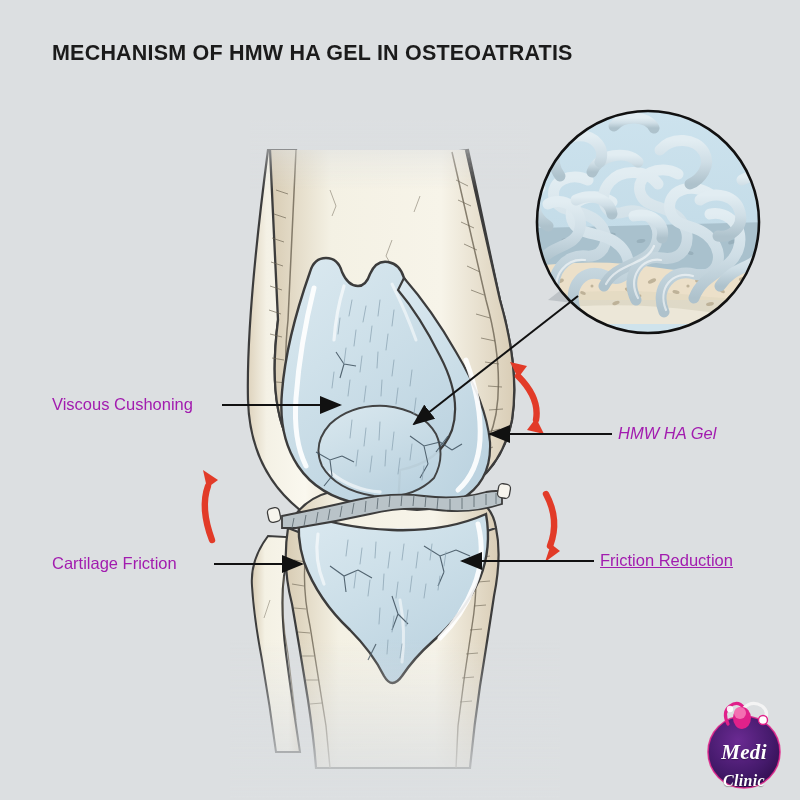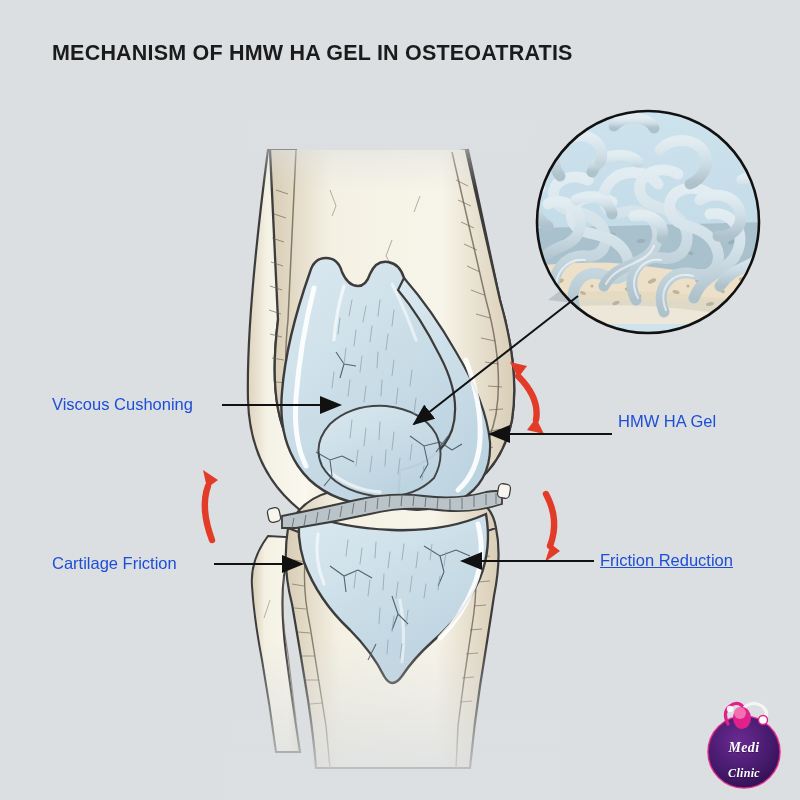--- a/index.html
+++ b/index.html
@@ -34,52 +34,52 @@
     font-size: 21.5px;
     font-weight: bold;
     letter-spacing: 0.2px;
     color: #1b1b1b;
     white-space: nowrap;
     font-family: "Liberation Sans", sans-serif;
   }
   .lbl {
     position: absolute;
     font-size: 16.5px;
-    color: #1d4ed8;
+    color: #a21caf;
     white-space: nowrap;
     font-family: "Liberation Sans", sans-serif;
   }
   #label-viscous-cushioning { left: 52px; top: 395px; }
   #label-cartilage-support  { left: 52px; top: 554px; }
-  #label-hmw-ha-gel         { left: 618px; top: 412px; }
+  #label-hmw-ha-gel         { left: 618px; top: 424px; font-style: italic; }
   #label-friction-reduction { left: 600px; top: 551px; text-decoration: underline; }
 
   #logo {
     position: absolute;
     left: 703px;
     top: 708px;
     width: 82px;
     height: 82px;
   }
   .logo-text {
     position: absolute;
     left: 0;
     width: 82px;
     text-align: center;
     color: #ffffff;
     font-family: "Liberation Serif", serif;
     font-style: italic;
     font-weight: bold;
-    font-size: 14px;
+    font-size: 21px;
     letter-spacing: 0.3px;
     text-shadow: 0 1px 1px rgba(0,0,0,.35);
     pointer-events: none;
   }
   #logo-text-medi   { top: 32px; }
-  #logo-text-clinic { top: 58px; font-size: 12px; }
+  #logo-text-clinic { top: 64px; font-size: 16px; }
 </style>
 </head>
 <body>
 
 <div id="infographic">
 
   <svg id="art" viewBox="0 0 800 800">
     <defs>
       <linearGradient id="gBone" x1="0" y1="0" x2="1" y2="0">
         <stop offset="0%" stop-color="#ded3bd"></stop>

